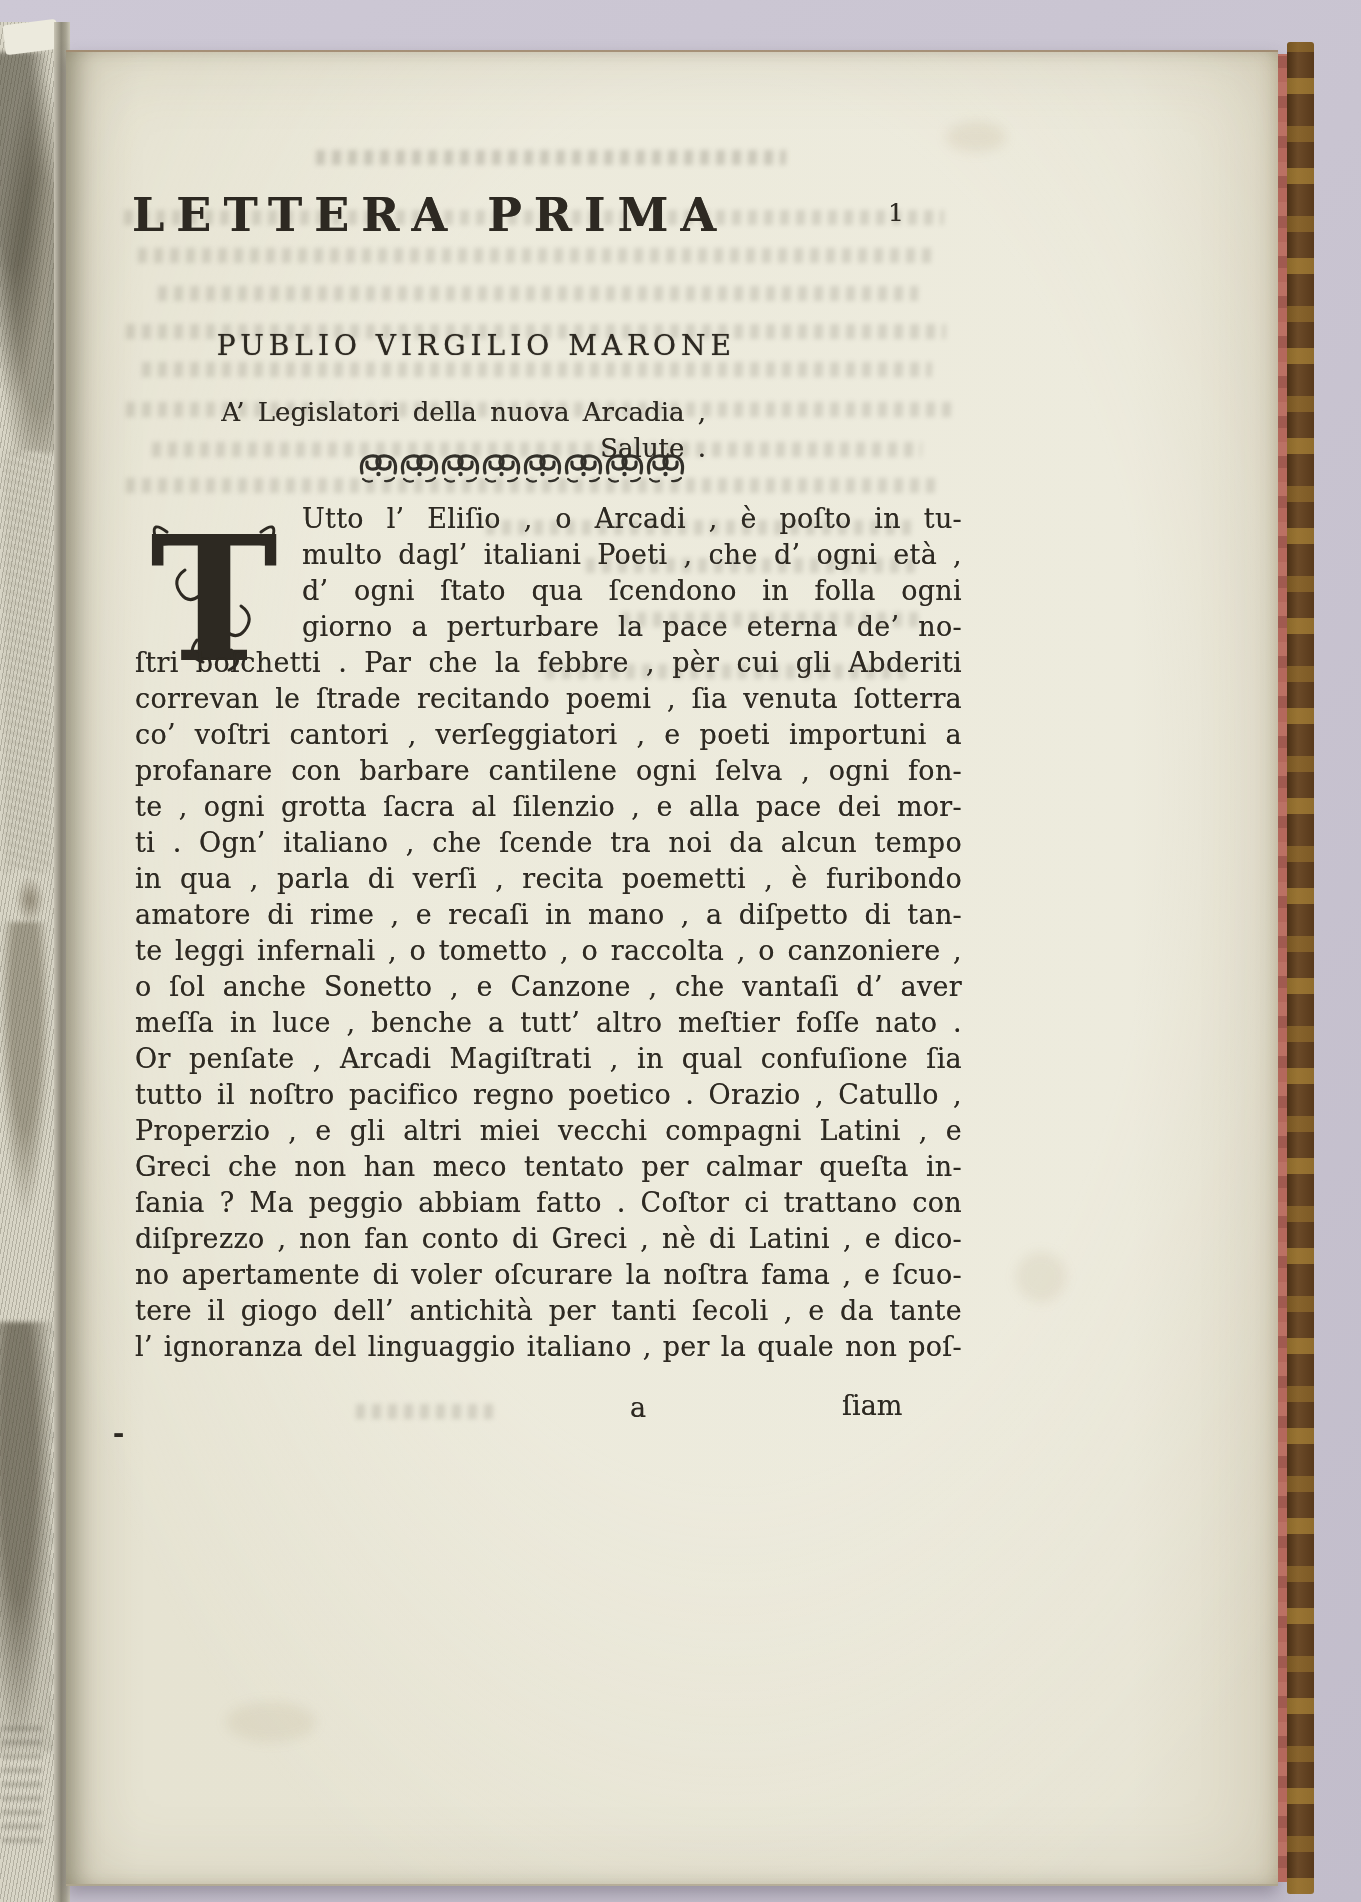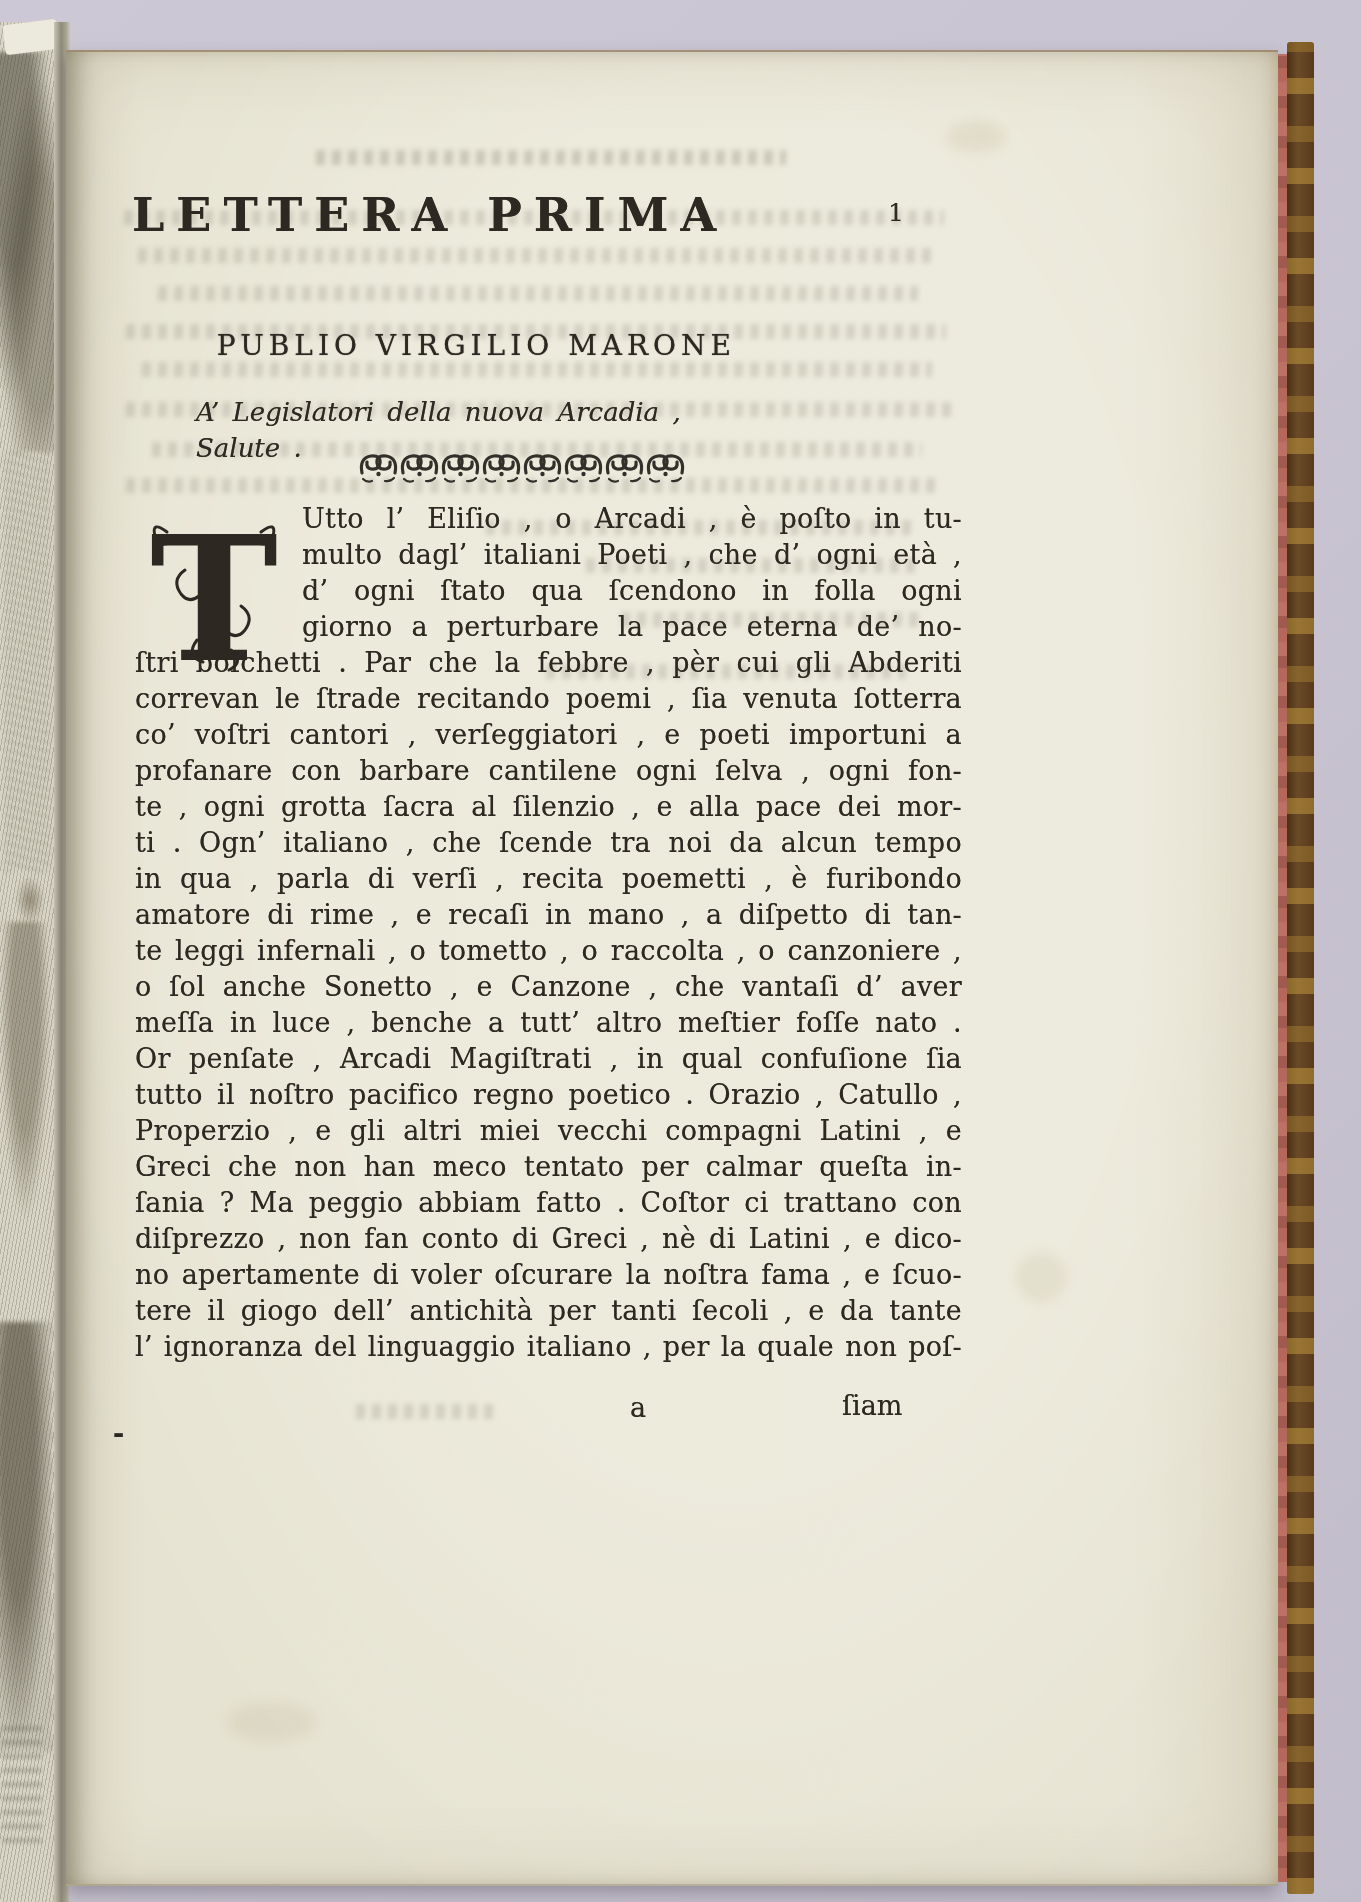--- a/index.html
+++ b/index.html
@@ -60,22 +60,22 @@
      background:repeating-linear-gradient(90deg,rgba(104,99,86,.5) 0 9px,transparent 9px 16px);}
   .g.strong{opacity:.5;}
 
   
   .ink{color:#2d2922;text-shadow:0 0 .6px rgba(45,40,30,.65);}
   .pagenum{position:absolute;left:822px;top:146px;font-size:25px;}
   .title{position:absolute;left:66px;top:134px;width:640px;text-align:left;
          font-size:46px;font-weight:bold;letter-spacing:12px;line-height:58px;}
   .subtitle{position:absolute;left:90px;top:274px;width:580px;text-align:right;
          font-size:28px;letter-spacing:5px;line-height:40px;text-shadow:0 0 1px rgba(45,40,30,.8);}
-  .salutation{position:absolute;left:130px;top:342px;width:510px;text-align:left;
-         font-style:italic;font-size:26px;word-spacing:5px;line-height:36px;}
+  .salutation{position:absolute;left:130px;top:342px;width:510px;text-align:right;
+         font-size:26px;word-spacing:5px;line-height:36px;}
   .ornament{position:absolute;left:292px;top:398px;}
 
   .bodycol{position:absolute;left:44px;top:449px;width:852px;}
   .body-line{font-size:27px;line-height:36px;height:36px;text-align:justify;text-align-last:justify;
          letter-spacing:.3px;word-spacing:2px;color:#2d2922;text-shadow:0 0 .6px rgba(45,40,30,.6);margin-left:25px;}
   .body-line.indent{margin-left:192px;}
 
   .dropcap{position:absolute;left:79px;top:458px;width:138px;height:170px;}
 
   .sigrow{position:absolute;left:44px;top:1340px;width:852px;height:36px;

